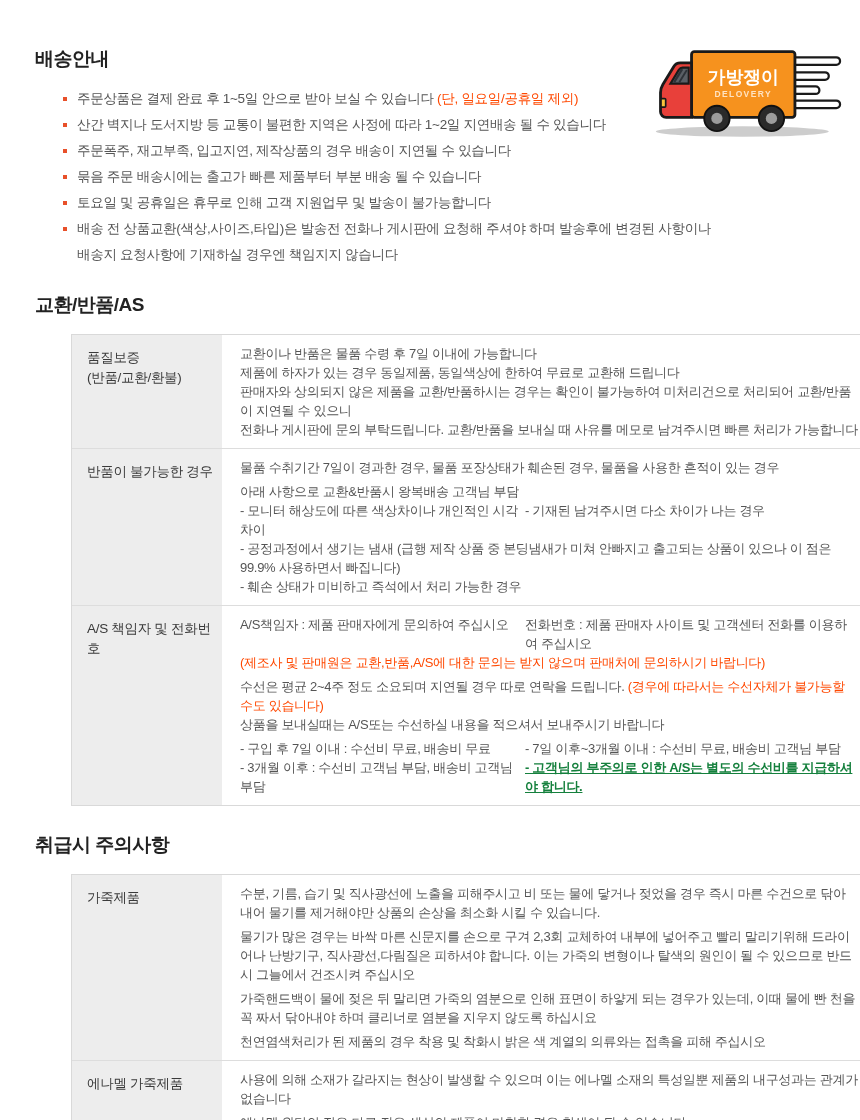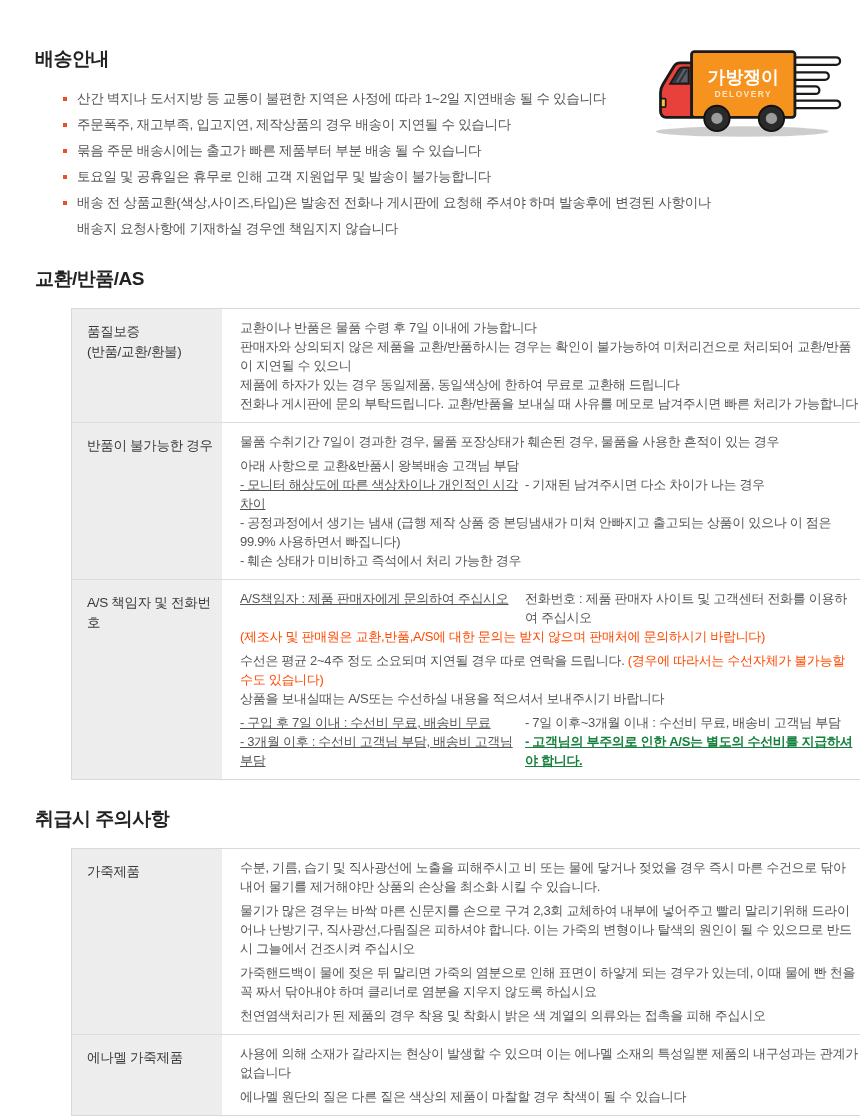--- a/index.html
+++ b/index.html
@@ -20,21 +20,21 @@
 
   
   .info-table{width:800px;border:1px solid #d9d9d9;margin-top:16px;box-sizing:border-box;margin-left:36px;}
   .trow{display:flex;}
   .trow + .trow{border-top:1px solid #ddd;}
   .tlabel{width:150px;flex:none;background:#ededed;padding:13px 8px 13px 15px;
           font-size:13.5px;color:#3a3a3a;line-height:20px;box-sizing:border-box;letter-spacing:-0.3px;}
   .tcontent{flex:1;padding:9px 12px 9px 18px;font-size:13px;line-height:19px;color:#555;letter-spacing:-0.3px;}
   .line{min-height:19px;}
   .cols{display:flex;}
-  .col-l{width:285px;flex:none;text-decoration:underline;}
+  .col-l{width:285px;flex:none;}
   .red{color:#ff4800;}
   .red-b{color:#15803d;font-weight:bold;text-decoration:underline;}
   .gap{height:5px;}
   .para{margin:0 0 5px 0;}
   .para:last-child{margin-bottom:0;}
 
   .sec2{margin-top:24px;}
   .sec3{margin-top:26px;}
 </style>
 </head>
@@ -64,20 +64,24 @@
       <text x="101" y="39" text-anchor="middle" font-size="19" font-weight="bold" fill="#ffffff">가방쟁이</text>
       <text x="101" y="54" text-anchor="middle" font-size="9" letter-spacing="1.5" font-weight="bold" fill="#ffe3c2">DELOVERY</text>
     </svg>
   </div>
 
   <div>
     <h2 class="section-title">배송안내</h2>
     <div class="ship-list">
       <div class="ship-item">
         <span class="bullet"></span>
+        <span><span>주문상품은 결제 완료 후 1~5일 안으로 받아 보실 수 있습니다 </span><span class="accent">(단, 일요일/공휴일 제외)</span></span>
+      </div>
+      <div class="ship-item">
+        <span class="bullet"></span>
         <span>산간 벽지나 도서지방 등 교통이 불편한 지역은 사정에 따라 1~2일 지연배송 될 수 있습니다</span>
       </div>
       <div class="ship-item">
         <span class="bullet"></span>
         <span>주문폭주, 재고부족, 입고지연, 제작상품의 경우 배송이 지연될 수 있습니다</span>
       </div>
       <div class="ship-item">
         <span class="bullet"></span>
         <span>묶음 주문 배송시에는 출고가 빠른 제품부터 부분 배송 될 수 있습니다</span>
       </div>
@@ -96,22 +100,22 @@
     <h2 class="section-title">교환/반품/AS</h2>
     <div class="info-table">
 
       <div class="trow">
         <div class="tlabel">
           <div>품질보증</div>
           <div>(반품/교환/환불)</div>
         </div>
         <div class="tcontent">
           <div class="line">교환이나 반품은 물품 수령 후 7일 이내에 가능합니다</div>
+          <div class="line">제품에 하자가 있는 경우 동일제품, 동일색상에 한하여 무료로 교환해 드립니다</div>
           <div class="line">판매자와 상의되지 않은 제품을 교환/반품하시는 경우는 확인이 불가능하여 미처리건으로 처리되어 교환/반품이 지연될 수 있으니</div>
-          <div class="line">제품에 하자가 있는 경우 동일제품, 동일색상에 한하여 무료로 교환해 드립니다</div>
           <div class="line">전화나 게시판에 문의 부탁드립니다. 교환/반품을 보내실 때 사유를 메모로 남겨주시면 빠른 처리가 가능합니다</div>
         </div>
       </div>
 
       <div class="trow">
         <div class="tlabel">반품이 불가능한 경우</div>
         <div class="tcontent">
           <div class="line">물품 수취기간 7일이 경과한 경우, 물품 포장상태가 훼손된 경우, 물품을 사용한 흔적이 있는 경우</div>
           <div class="gap"></div>
           <div class="line">아래 사항으로 교환&amp;반품시 왕복배송 고객님 부담</div>

